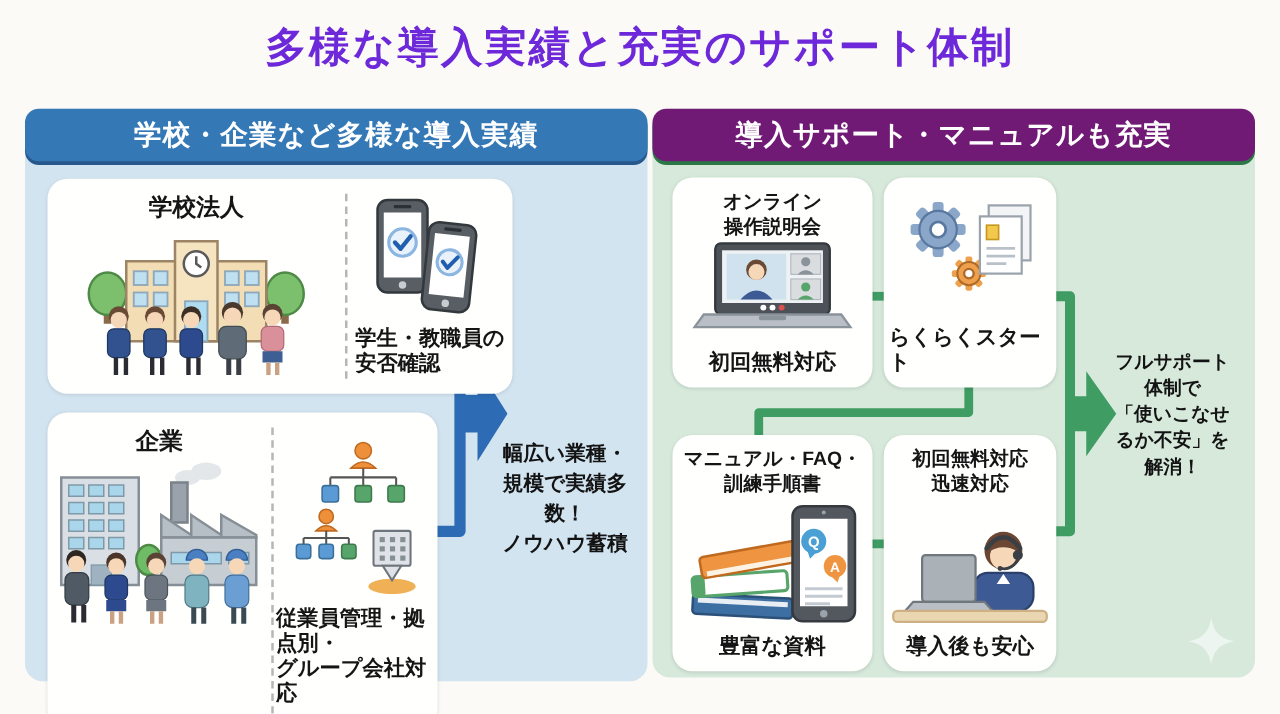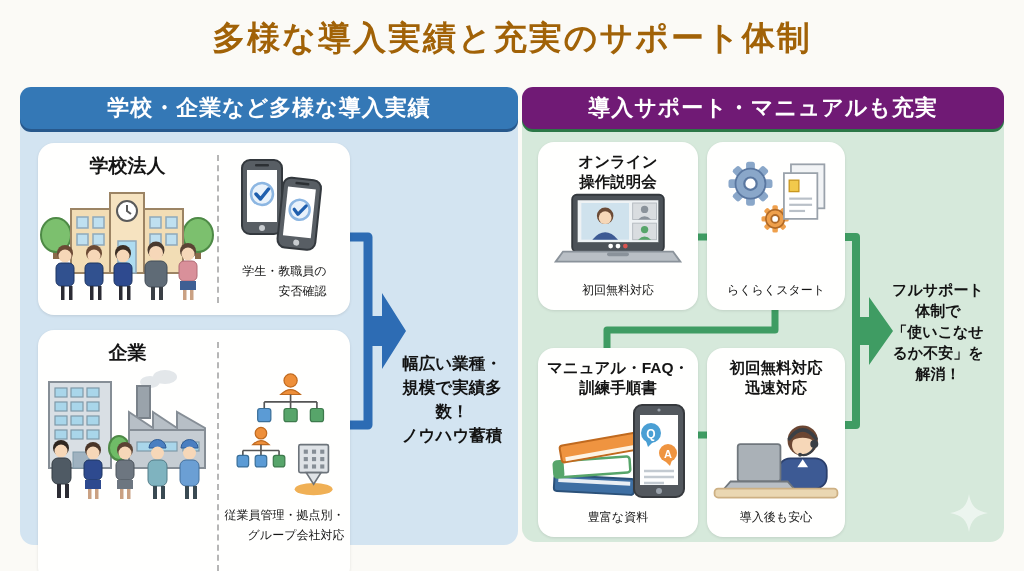--- a/index.html
+++ b/index.html
@@ -1,37 +1,37 @@
 <!DOCTYPE html>
 <html><head>
 <meta charset="utf-8">
 <style>
   html,body{margin:0;padding:0;background:#fbfaf6;}
   .stage{position:relative;width:1024px;height:571px;background:#fbfaf6;overflow:hidden;
          font-family:"Liberation Sans","DejaVu Sans",sans-serif;color:#151515;}
   .title{position:absolute;top:16px;left:0;width:100%;margin:0;text-align:center;
-         font-size:33px;font-weight:900;letter-spacing:2px;color:#a16207;}
+         font-size:33px;font-weight:900;letter-spacing:2px;color:#6d28d9;}
   .panel{position:absolute;top:87px;border-radius:14px;}
   .panel.left{left:20px;width:498px;height:458px;background:#d3e4f1;}
   .panel.right{left:522px;width:482px;height:455px;background:#d6e9db;}
   .panel-header{position:absolute;top:0;left:0;right:0;height:42px;border-radius:11px;
          display:flex;align-items:center;justify-content:center;color:#fff;
          font-size:22px;font-weight:800;letter-spacing:1px;}
   .panel-header.blue{background:#3478b6;box-shadow:0 3px 0 #27588c;}
   .panel-header.green{background:#701a75;box-shadow:0 3px 0 #2c7747;}
   .connector-layer{position:absolute;left:0;top:0;pointer-events:none;}
   .card{position:absolute;background:#fffffe;border-radius:16px;box-shadow:0 1px 3px rgba(0,0,0,.10);}
   
   .card.split{display:flex;}
   .col-main{flex:1 1 auto;display:flex;flex-direction:column;align-items:center;padding-top:6px;overflow:hidden;}
   .col-side{width:128px;border-left:2px dashed #b6b6b6;margin:12px 0;display:flex;flex-direction:column;
             align-items:center;justify-content:center;gap:6px;padding:0 2px;}
   .card-title{font-size:19px;font-weight:800;margin:4px 0 2px;}
-  .caption{font-size:12px;font-weight:400;text-align:right;line-height:20px;white-space:pre-line;}
-  .card-school{left:18px;top:56px;width:312px;height:172px;}
+  .caption{font-size:17px;font-weight:700;text-align:left;line-height:20px;white-space:pre-line;}
+  .card-school{left:18px;top:56px;width:372px;height:172px;}
   .card-company{left:18px;top:243px;width:312px;height:253px;}
   
   .rcard{display:flex;flex-direction:column;align-items:center;justify-content:space-between;padding:10px 4px;box-sizing:border-box;}
   .rcard-title{font-size:15.5px;font-weight:800;text-align:center;line-height:20px;white-space:pre-line;}
   .card-a{left:16px;top:55px;width:160px;height:168px;}
   .card-b{left:185px;top:55px;width:138px;height:168px;}
   .card-c{left:16px;top:261px;width:160px;height:189px;}
   .card-d{left:185px;top:261px;width:138px;height:189px;}
   .arrow-label{position:absolute;text-align:center;font-weight:800;white-space:pre-line;color:#131313;}
   .arrow-label.left-lbl{left:366px;top:264px;width:132px;font-size:16.5px;line-height:24px;}

